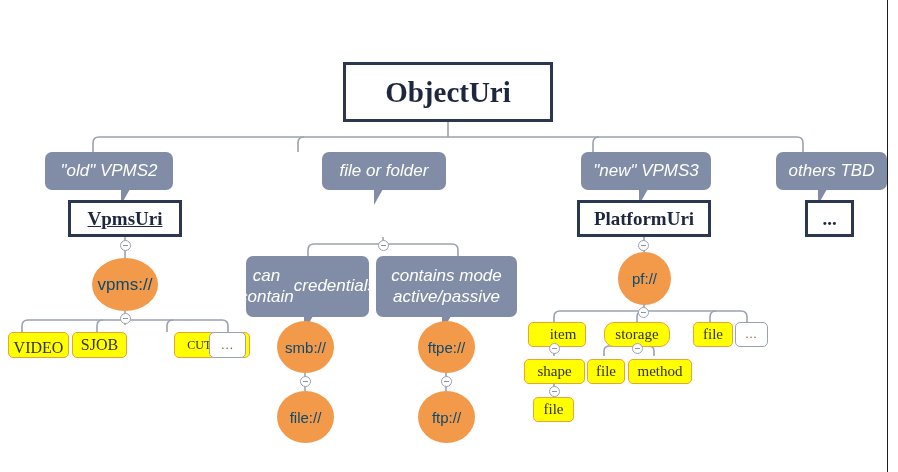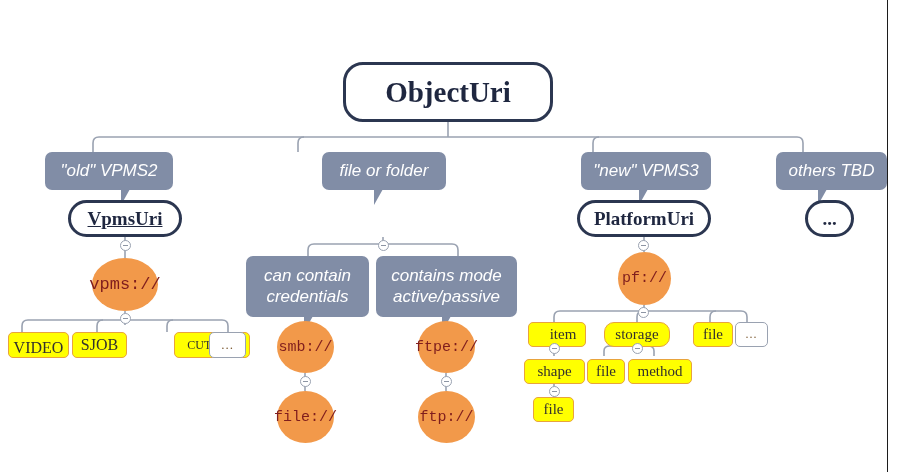--- a/index.html
+++ b/index.html
@@ -32,21 +32,20 @@
   }
   
   .node {
     position: absolute;
     box-sizing: border-box;
     display: flex;
     align-items: center;
     justify-content: center;
     text-align: center;
     white-space: nowrap;
-    border-radius: 20px;
   }
   
   .classbox {
     background: #ffffff;
     border: 3px solid #2b3650;
     font-family: "Liberation Serif", serif;
     font-weight: bold;
     color: #1f2740;
   }
   
@@ -64,22 +63,22 @@
     position: absolute;
     width: 0; height: 0;
     border-left: 9px solid #818da6;
     border-bottom: 16px solid transparent;
     bottom: -15px;
   }
   
   .circle {
     background: #f2994a;
     border-radius: 50%;
-    font-family: Liberation Mono, monospace;
-    color: #7f1d1d;
+    font-family: Liberation Sans, sans-serif;
+    color: #0c4a6e;
   }
   
   .leaf {
     background: #ffff00;
     border: 1.6px solid #e8a33d;
     border-radius: 5px;
     font-family: "Liberation Serif", serif;
     color: #33312c;
   }
   
@@ -184,21 +183,21 @@
   <div class="node ellipsis-box" style="left:209px; top:332px; width:37px; height:26px; font-size:13px;">
     <span>...</span>
   </div>
 
   <div class="node callout" style="left:322px; top:152px; width:124px; height:38px; font-size:17px;">
     <span>file or folder</span>
     <span class="tail" style="left:52px;"></span>
   </div>
   <div class="toggle" style="left:378px; top:240px;"></div>
 
-  <div class="node callout" style="left:246px; top:256px; width:123px; height:61px; font-size:17px; flex-direction:column;">
+  <div class="node callout" style="left:246px; top:256px; width:123px; height:61px; font-size:17px; flex-direction:row;">
     <span>can contain</span>
     <span>credentials</span>
     <span class="tail" style="left:58px;"></span>
   </div>
   <div class="node circle" style="left:277px; top:321px; width:57px; height:52px; font-size:15px;">
     <span>smb://</span>
   </div>
   <div class="toggle" style="left:300px; top:376px;"></div>
   <div class="node circle" style="left:277px; top:391px; width:57px; height:52px; font-size:15px;">
     <span>file://</span>

